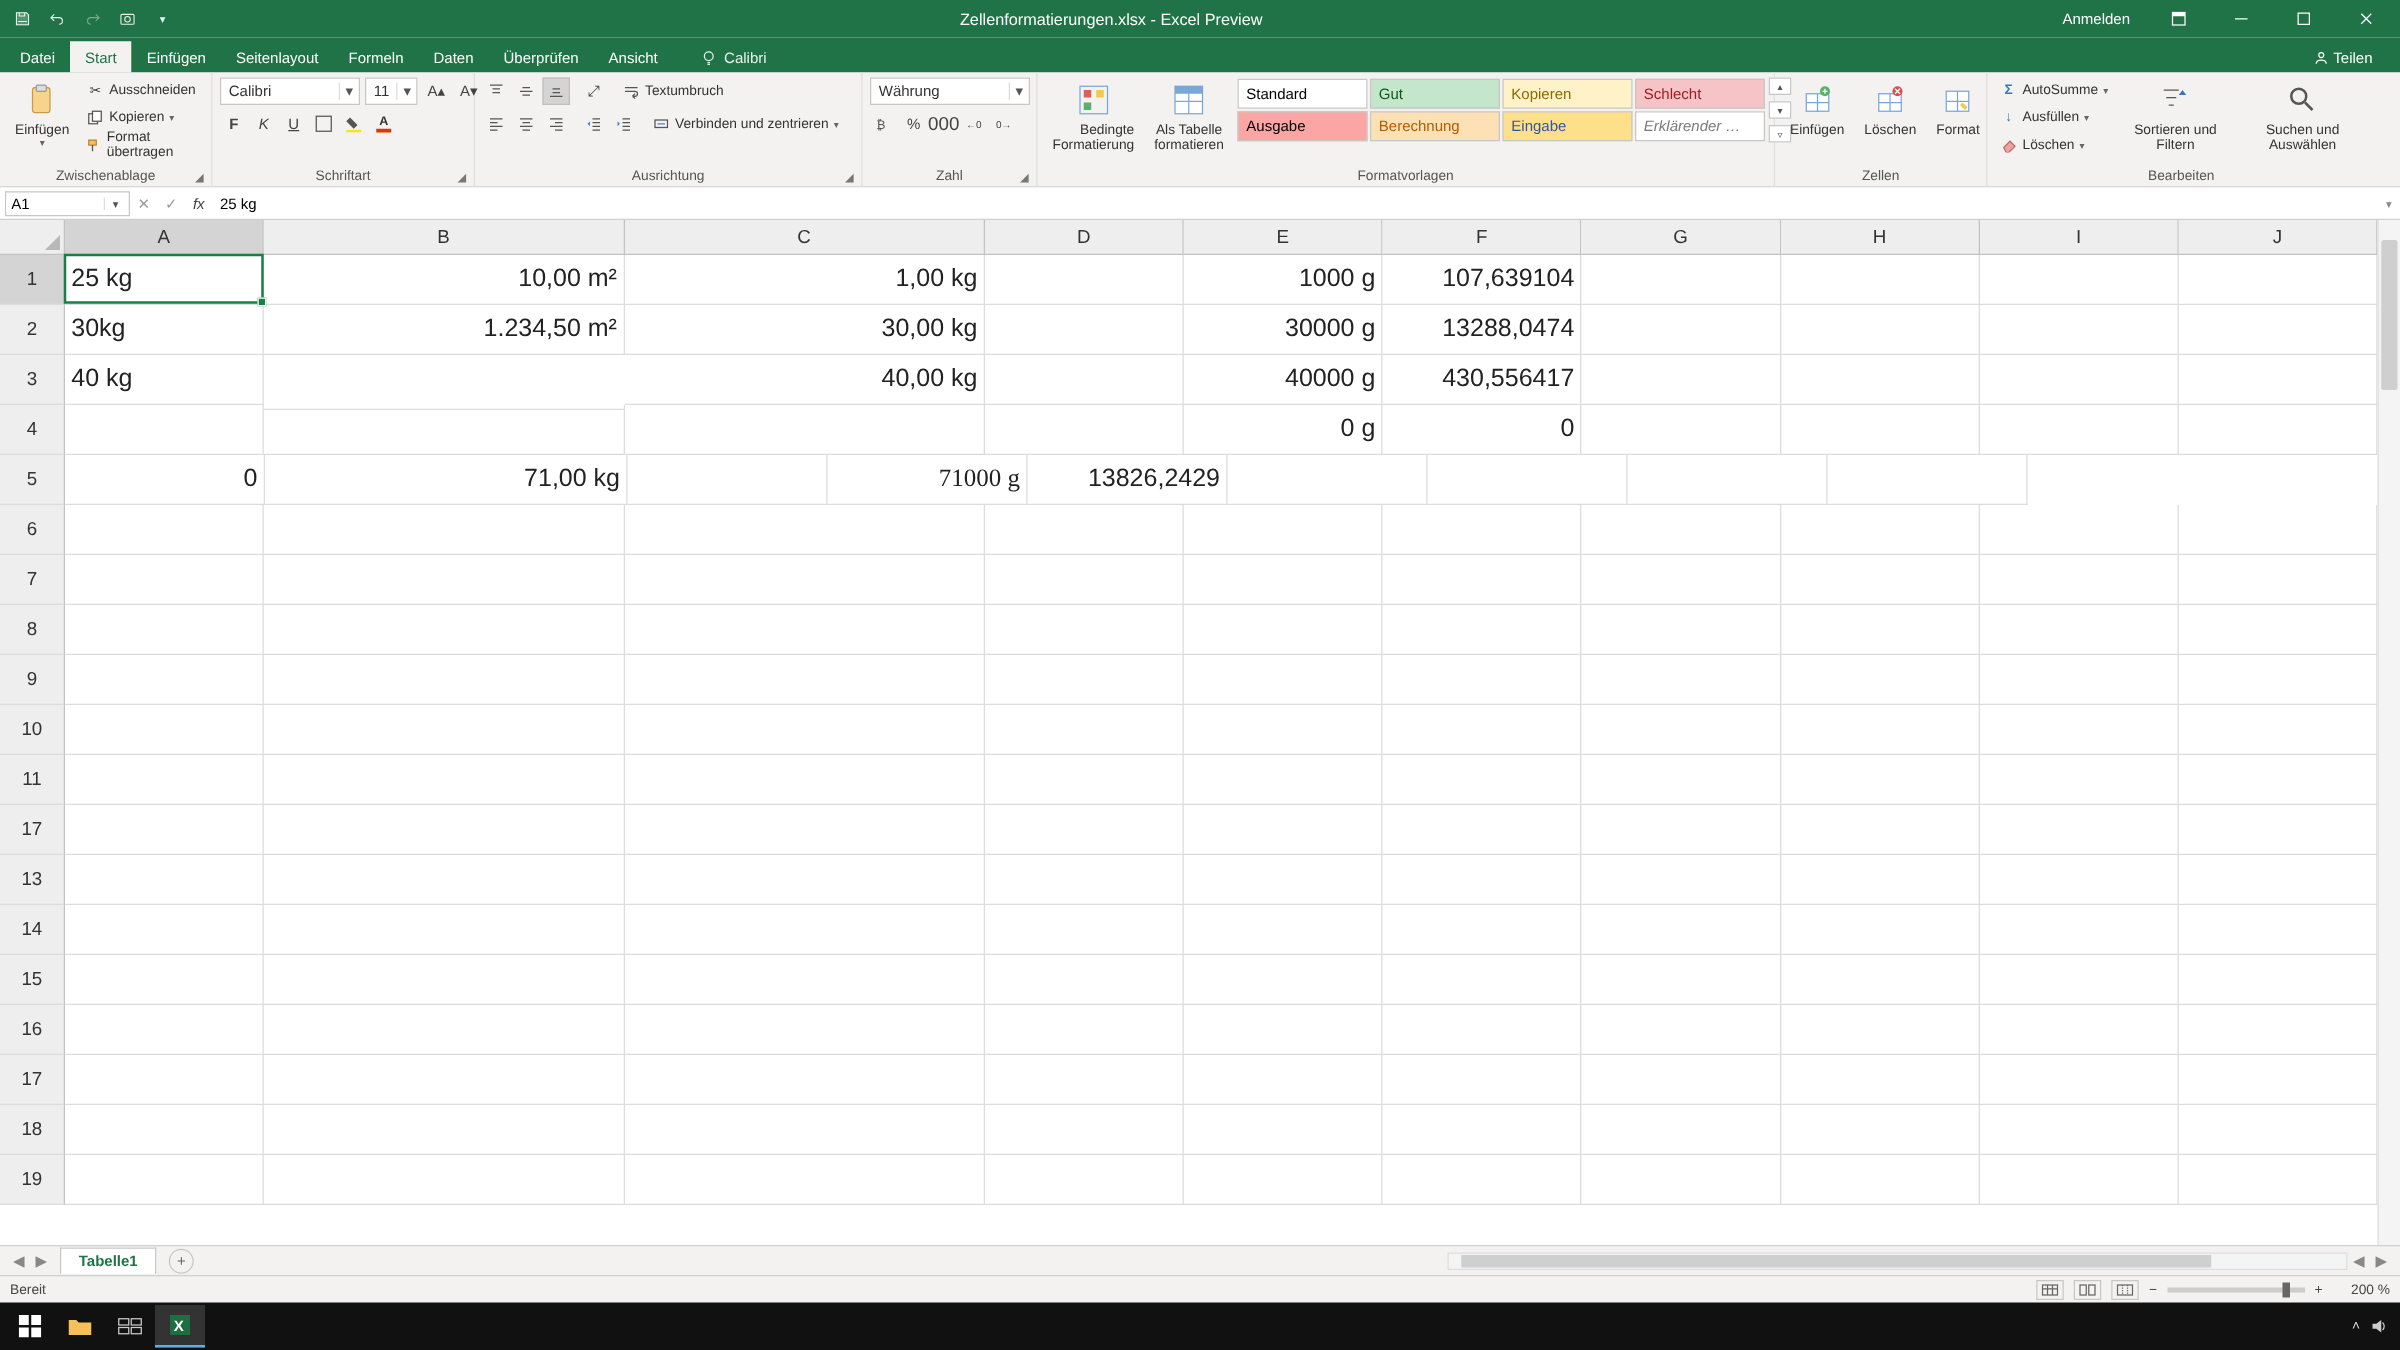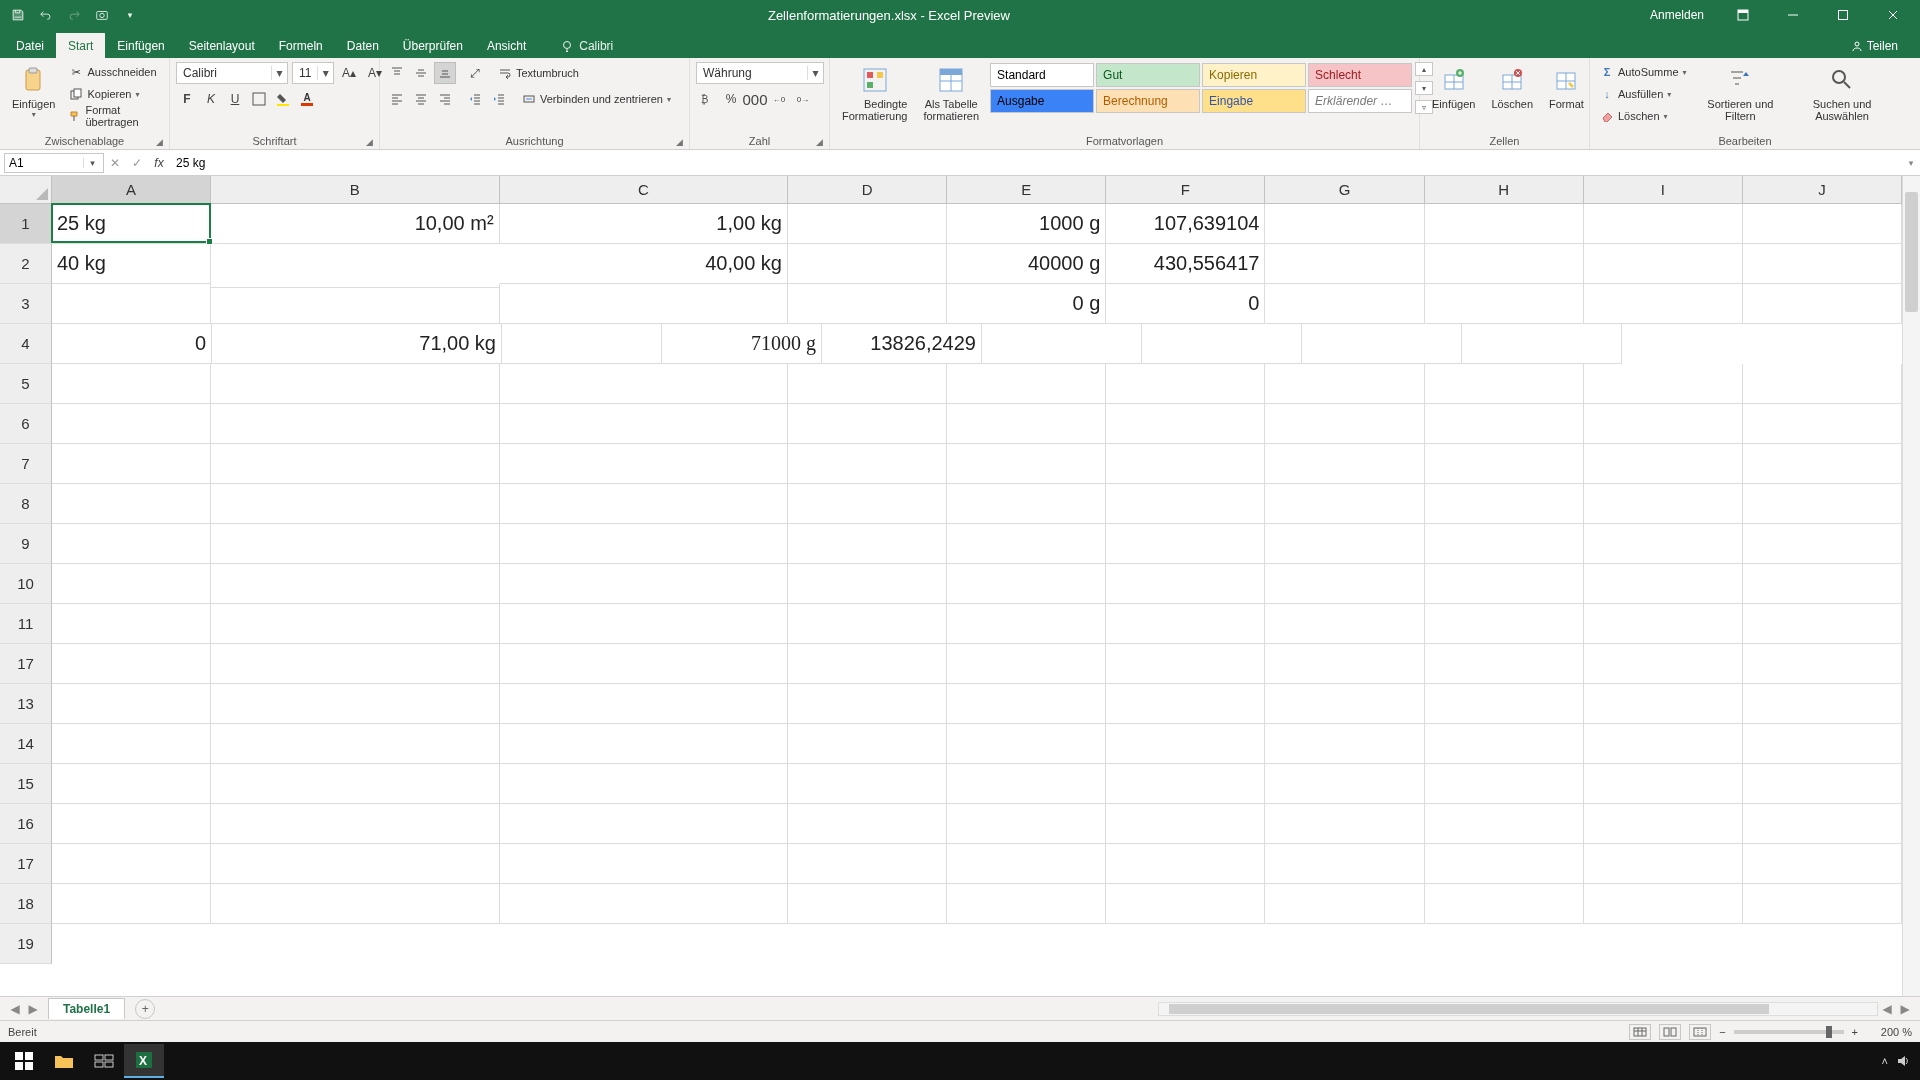--- a/index.html
+++ b/index.html
@@ -37,21 +37,21 @@
 .combo .val { flex:1; padding:0 6px; color:#333; }
 .combo .caret { width:16px; text-align:center; color:#555; border-left:1px solid #ddd; }
 .icon-row { display:flex; gap:2px; }
 .icon-cell { width:22px; height:22px; display:flex; align-items:center; justify-content:center; border:1px solid transparent; cursor:pointer; font-size:12px; color:#444;}
 .icon-cell.active { background:#d4d4d4; border-color:#bdbdbd; }
 
 .style-box { width:104px; height:24px; border:1px solid #c7c7c7; background:#fff; display:flex; align-items:center; padding:0 6px; font-size:12px; margin:1px; }
 .style-box.gut { background: #c4e6ca; color:#0a5a1e; }
 .style-box.neutral { background: #fff2c8; color:#8a6b00; }
 .style-box.schlecht { background: #f6c4c7; color:#9e1c21; }
-.style-box.ausgabe { background:#3b82f6; }
+.style-box.ausgabe { background:#fca5a5; }
 .style-box.berechnung { background:#fde1b4; color:#b45c00; }
 .style-box.eingabe { background:#ffe08a; color:#3455a3; }
 .style-box.erkl { font-style:italic; color:#7a7a7a; }
 .style-scroll { width:18px; display:flex; flex-direction:column; justify-content:space-between; margin-left:2px; }
 .style-scroll div { height:14px; border:1px solid #c7c7c7; background:#fff; font-size:8px; display:flex; align-items:center; justify-content:center; cursor:pointer; color:#555;}
 
 
 .formula-bar { height: 26px; border-bottom:1px solid #d0d0d0; display:flex; align-items:center; background:#fff; }
 .namebox { width:100px; border:1px solid #c7c7c7; margin:2px 0 2px 4px; height:20px; display:flex; align-items:center; }
 .namebox input { border:none; outline:none; width:78px; padding:0 4px; font-size:12px; }
@@ -554,20 +554,32 @@
         <div class="cell ra" style="width: 290px;">1,00 kg</div>
         <div class="cell " style="width: 160px;"></div>
         <div class="cell ra" style="width: 160px;">1000 g</div>
         <div class="cell ra" style="width: 160px;">107,639104</div>
         <div class="cell " style="width: 160px;"></div>
         <div class="cell " style="width: 160px;"></div>
         <div class="cell " style="width: 160px;"></div>
         <div class="cell " style="width: 160px;"></div>
       </div>
       <div class="row">
+        <div class="cell la" style="width: 160px;">30kg</div>
+        <div class="cell ra" style="width: 290px;">1.234,50 m²</div>
+        <div class="cell ra" style="width: 290px;">30,00 kg</div>
+        <div class="cell " style="width: 160px;"></div>
+        <div class="cell ra" style="width: 160px;">30000 g</div>
+        <div class="cell ra" style="width: 160px;">13288,0474</div>
+        <div class="cell " style="width: 160px;"></div>
+        <div class="cell " style="width: 160px;"></div>
+        <div class="cell " style="width: 160px;"></div>
+        <div class="cell " style="width: 160px;"></div>
+      </div>
+      <div class="row">
         <div class="cell la" style="width: 160px;">40 kg</div>
         <div class="cell ra" style="width: 290px; margin-top: 43px;">40,00 m²</div>
         <div class="cell ra" style="width: 290px;">40,00 kg</div>
         <div class="cell " style="width: 160px;"></div>
         <div class="cell ra" style="width: 160px;">40000 g</div>
         <div class="cell ra" style="width: 160px;">430,556417</div>
         <div class="cell " style="width: 160px;"></div>
         <div class="cell " style="width: 160px;"></div>
         <div class="cell " style="width: 160px;"></div>
         <div class="cell " style="width: 160px;"></div>

